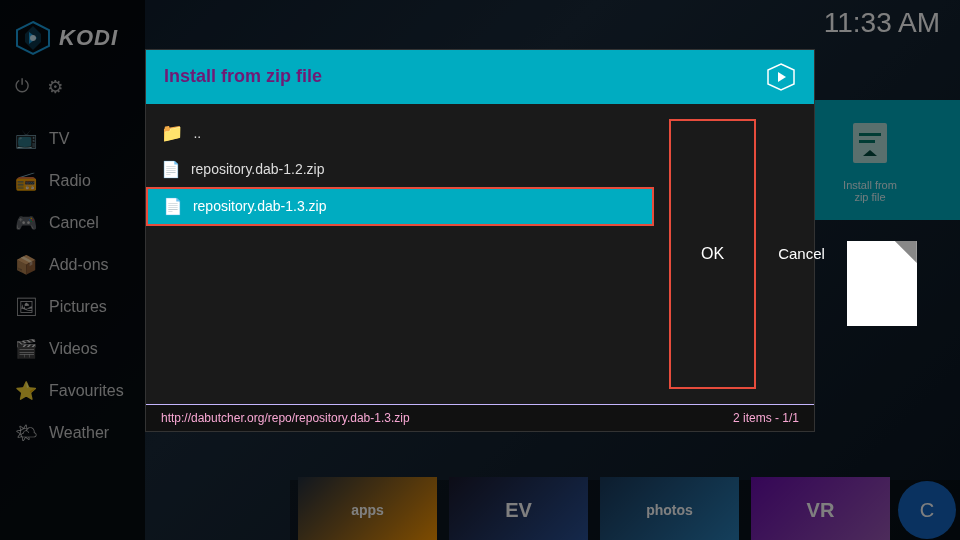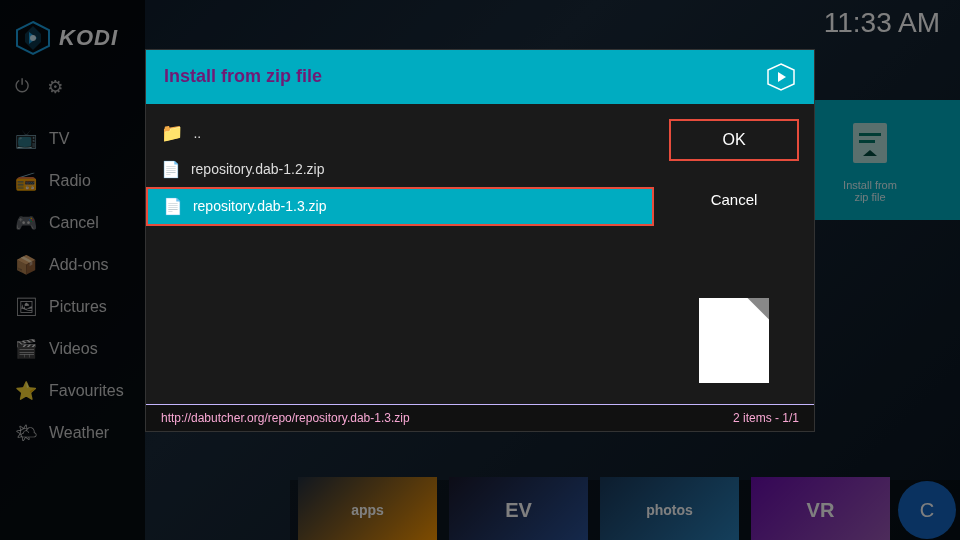--- a/index.html
+++ b/index.html
@@ -262,22 +262,22 @@
 
     .folder-icon {
       color: #f39c12;
       font-size: 18px;
     }
 
     .dialog-actions {
       width: 160px;
       padding: 15px;
       display: flex;
-      flex-direction: column;
-      gap: 20px;
+      flex-direction: row;
+      gap: 12px;
       align-items: stretch;
     }
 
     .btn-ok {
       background: #1a1a1a;
       border: 2px solid #e74c3c;
       color: #fff;
       padding: 10px 30px;
       font-size: 16px;
       cursor: pointer;

